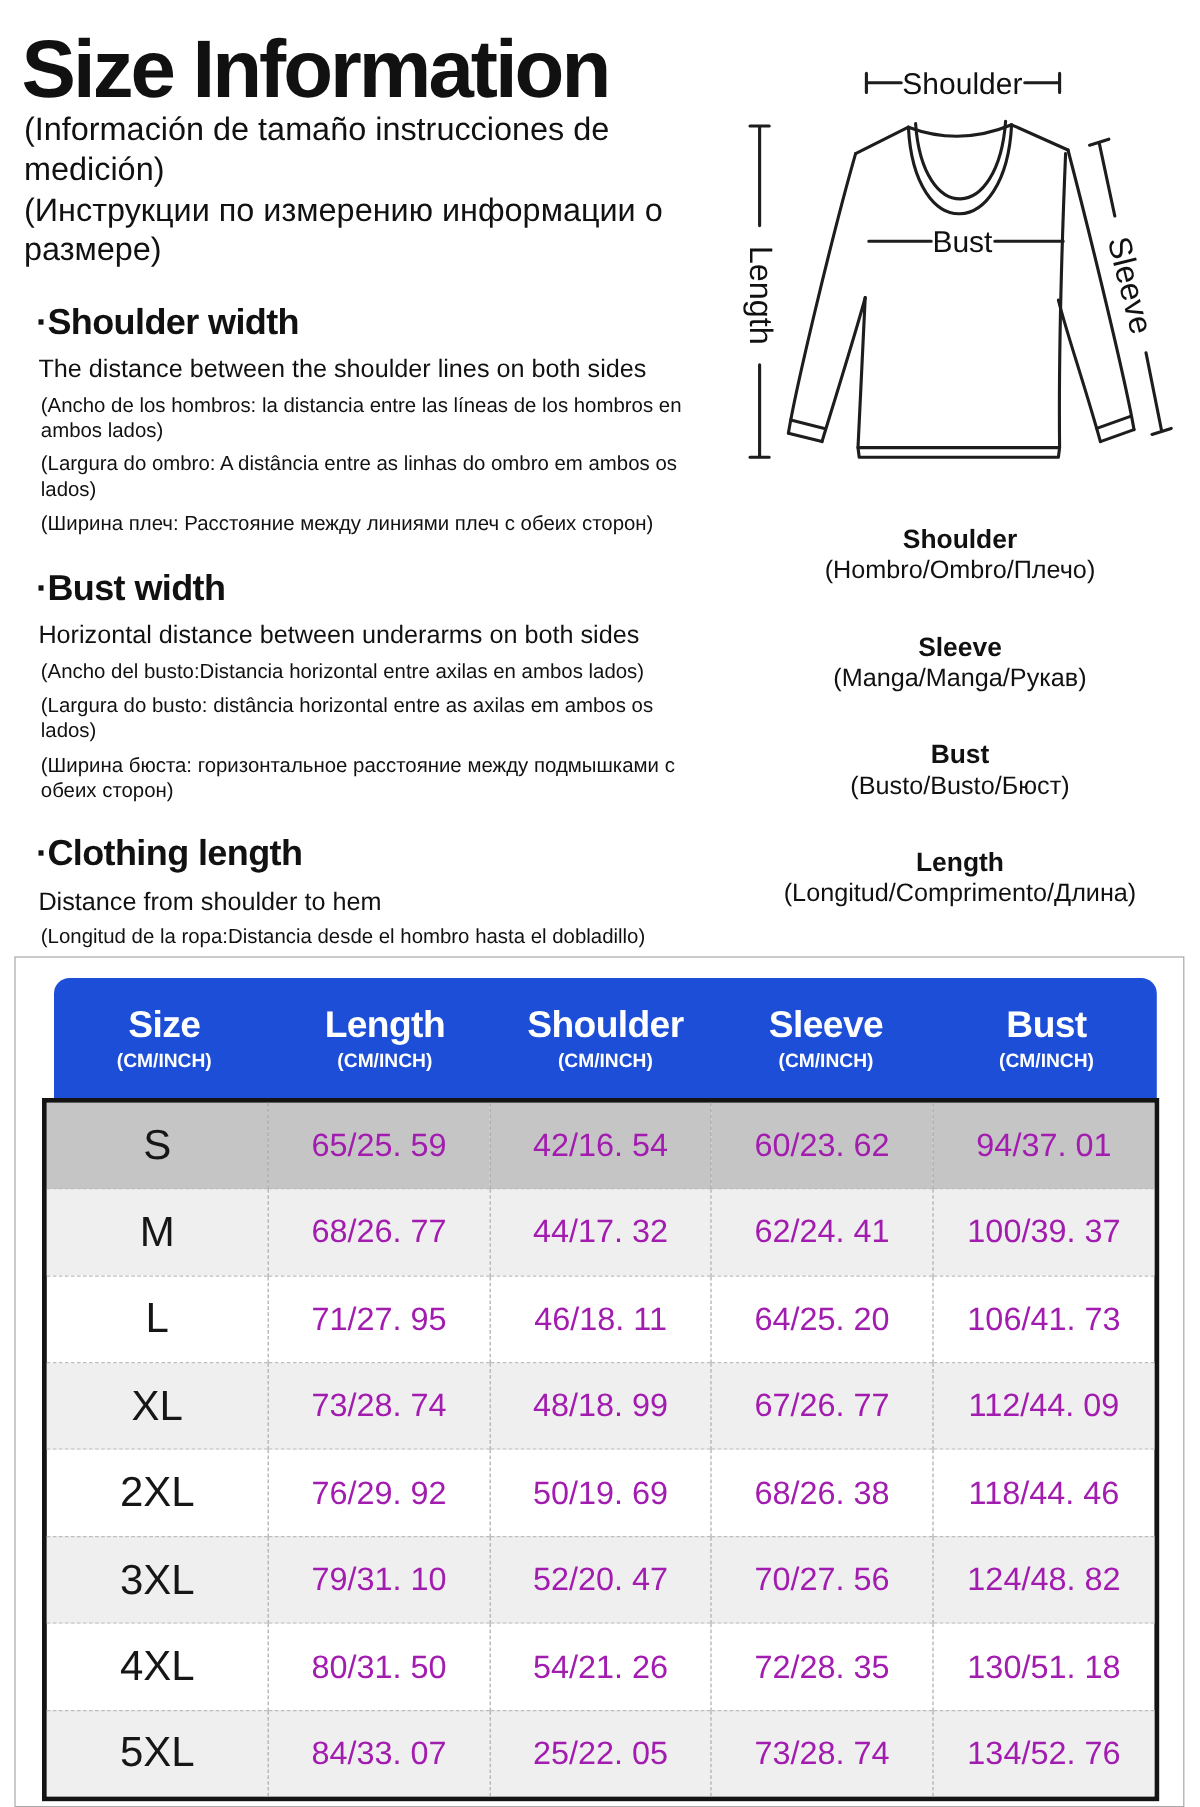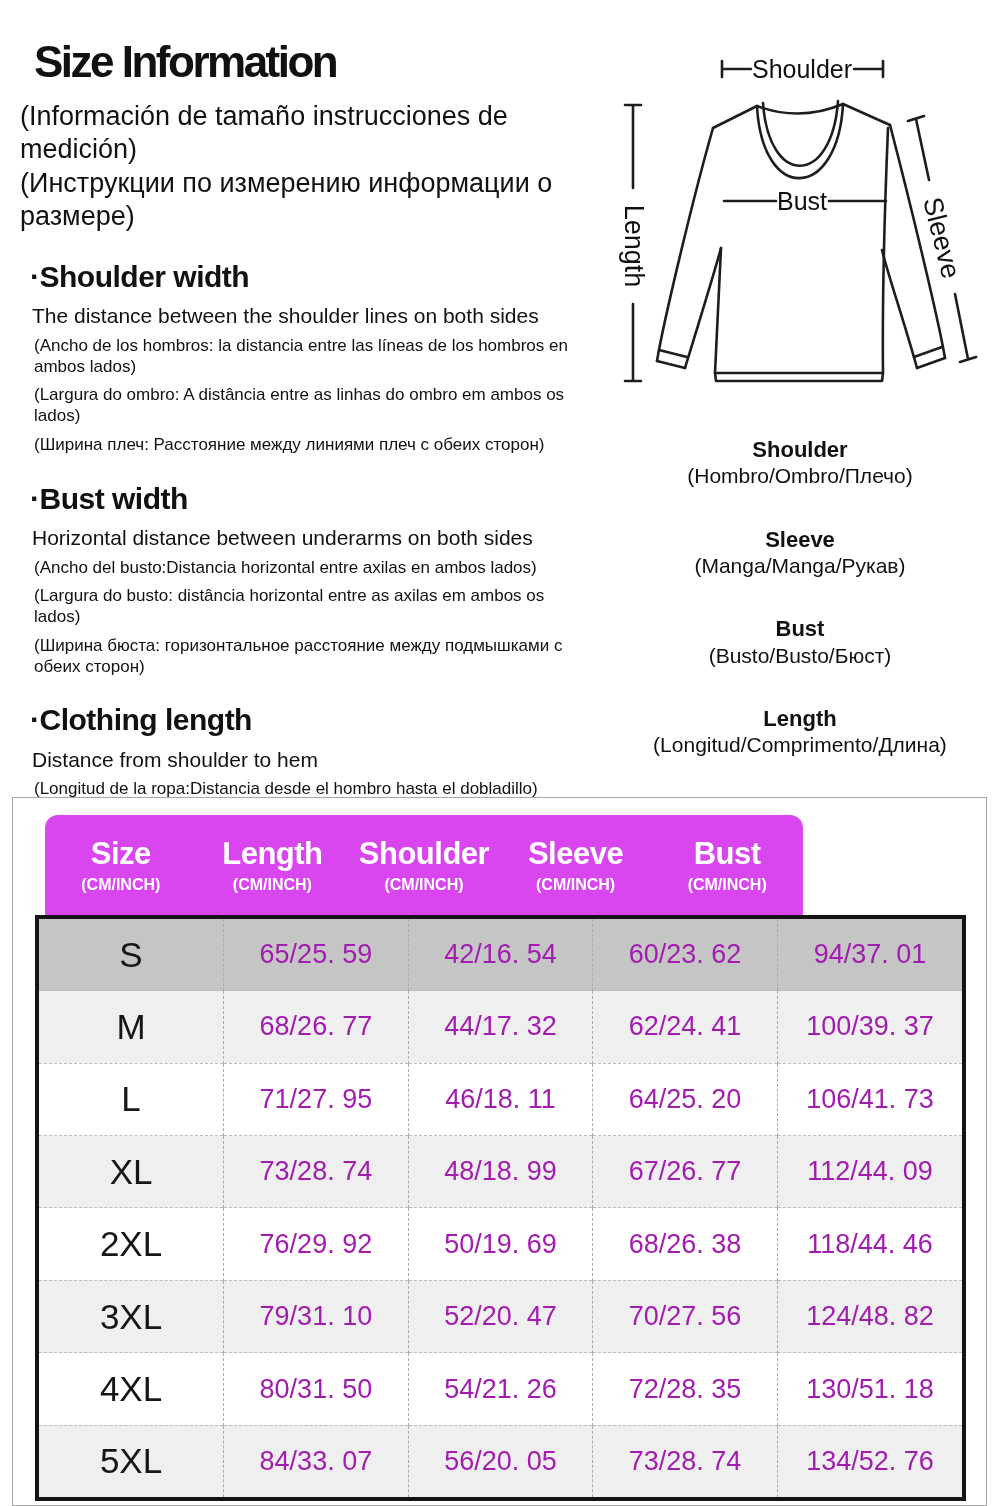--- a/index.html
+++ b/index.html
@@ -5,21 +5,21 @@
   * { box-sizing: border-box; }
   html,body { margin:0; padding:0; }
   body {
     width:1000px; height:1506px; position:relative; overflow:hidden;
     background:#ffffff; color:#111;
     font-family:"Liberation Sans", sans-serif;
   }
 
   
   .left-col { position:absolute; left:18px; top:24px; width:580px; }
-  .page-title { font-size:44px; font-weight:700; letter-spacing:-2.5px; line-height:1.0; margin:16px; }
+  .page-title { font-size:68px; font-weight:700; letter-spacing:-2.5px; line-height:1.0; margin:0; }
   .page-subtitle { font-size:37px; font-weight:700; letter-spacing:-0.8px; line-height:1.05; margin:8px 0 9px 2px; }
   .title-trans { font-size:27px; line-height:1.24; margin:0 0 0 2px; }
 
   .measure-section { margin-top:27px; }
   .measure-section h3 { font-size:30px; font-weight:700; line-height:1.05; margin:12px; letter-spacing:-0.5px; }
   .measure-section .desc { font-size:21px; line-height:1.12; margin:3px 0 4px 14px; }
   .measure-section .trans { font-size:17px; line-height:1.22; margin:8px 0 0 16px; max-width:540px; }
 
   
   .right-col { position:absolute; left:600px; top:28px; width:400px; text-align:center; }
@@ -28,22 +28,22 @@
   .legend-item { margin-bottom:38px; }
   .legend-term { font-size:22px; font-weight:700; line-height:1.2; }
   .legend-trans { font-size:21px; line-height:1.2; }
 
   
   .table-card {
     position:absolute; left:12px; top:797px; width:975px; height:709px;
     border:1px solid #a8a8a8; background:#fff;
   }
   .size-header {
-    position:absolute; left:32px; top:17px; width:758px; height:100px;
-    background:#d946ef; border-radius:13px 13px 0 0;
+    position:absolute; left:32px; top:17px; width:919px; height:100px;
+    background:#1d4ed8; border-radius:13px 13px 0 0;
     display:flex; align-items:center;
   }
   .hcell { flex:1; text-align:center; color:#fff; }
   .hmain { font-size:31px; font-weight:700; letter-spacing:-0.5px; line-height:1; }
   .hsub  { font-size:16px; font-weight:700; margin-top:8px; line-height:1; }
 
   .size-body {
     position:absolute; left:22px; top:117px; width:931px; height:586px;
     border:4px solid #141414; background:#fff;
   }
@@ -217,20 +217,20 @@
           <tr class="">
             <td class="cell-size">4XL</td>
             <td class="cell-val">80/31. 50</td>
             <td class="cell-val">54/21. 26</td>
             <td class="cell-val">72/28. 35</td>
             <td class="cell-val">130/51. 18</td>
           </tr>
           <tr class="row-alt">
             <td class="cell-size">5XL</td>
             <td class="cell-val">84/33. 07</td>
-            <td class="cell-val">56/20. 05</td>
+            <td class="cell-val">25/22. 05</td>
             <td class="cell-val">73/28. 74</td>
             <td class="cell-val">134/52. 76</td>
           </tr>
         </tbody>
     </table>
   </div>
 </div>
 
 </body></html>

